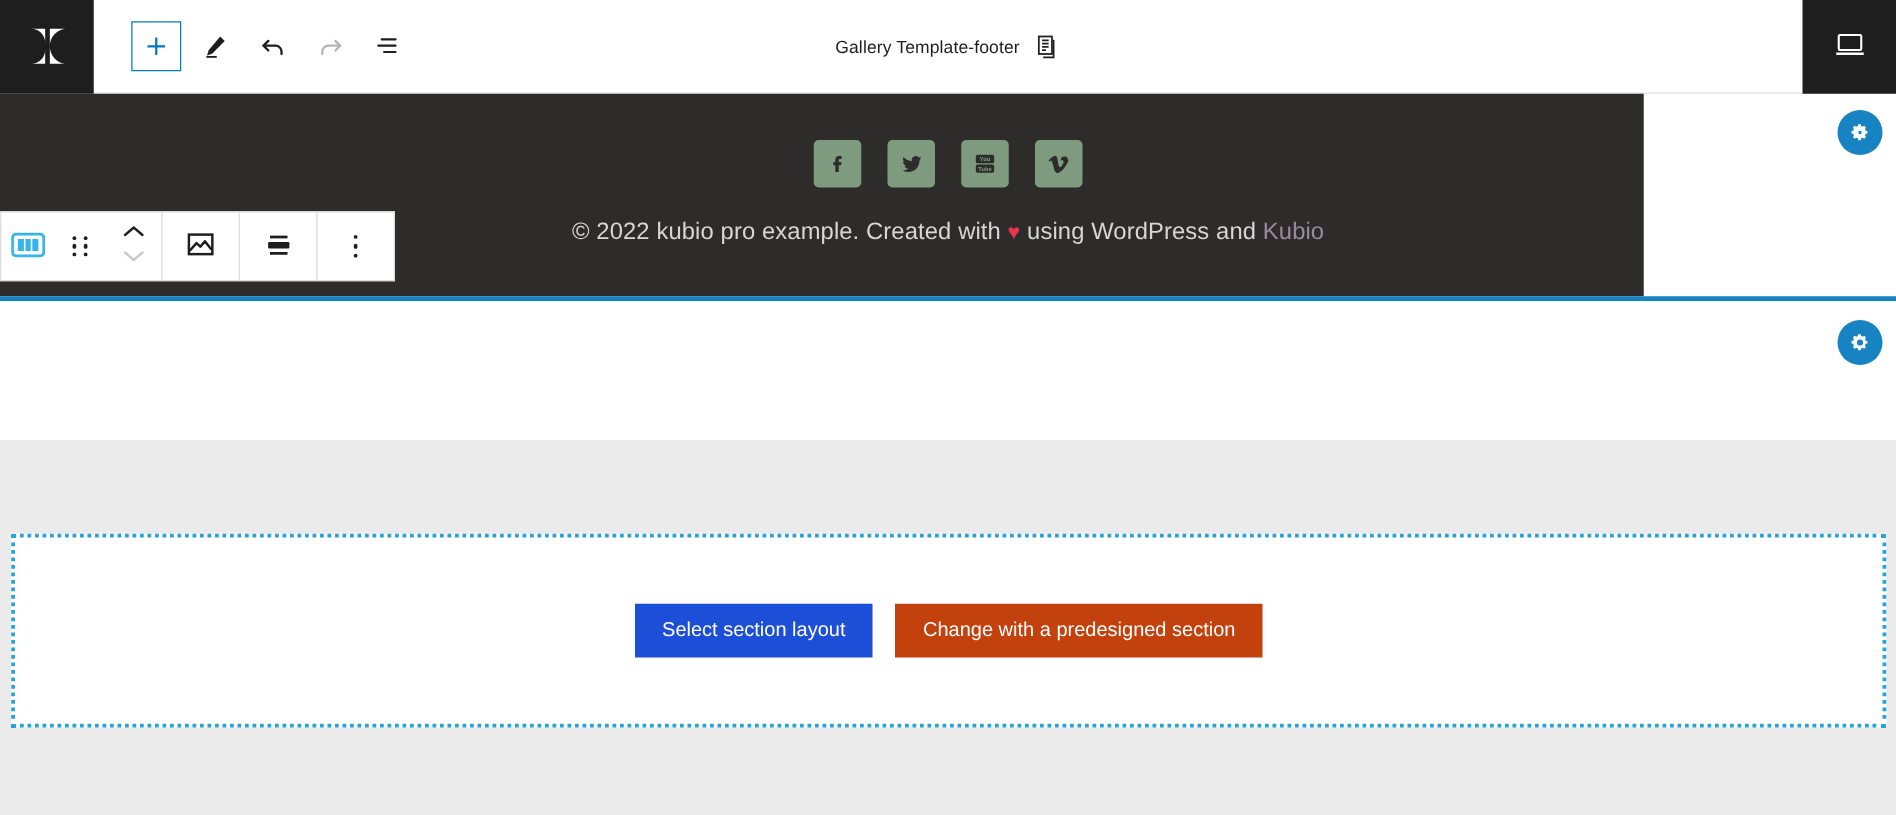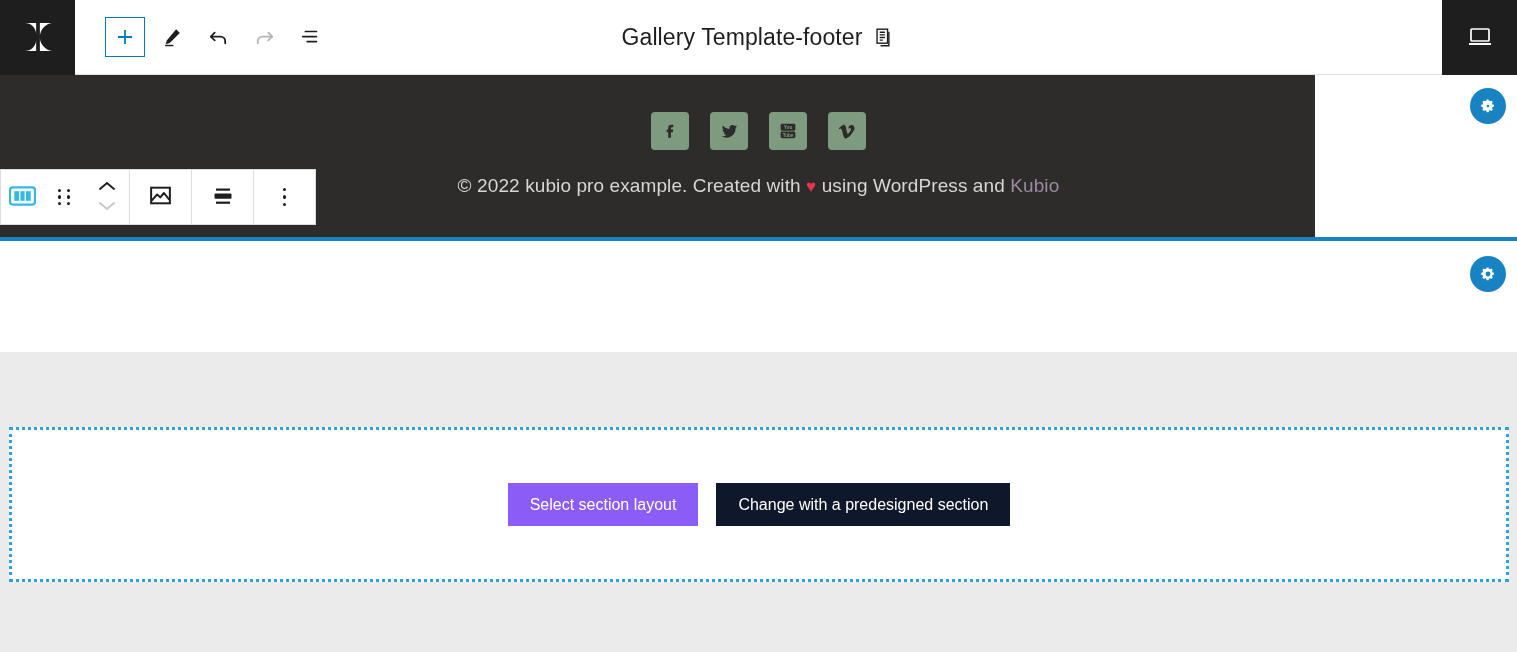--- a/index.html
+++ b/index.html
@@ -36,21 +36,21 @@
   .tb-btn.disabled { color: #b5b5b5; }
   .tb-btn svg { display: block; }
 
   .tb-title-wrap {
     position: absolute; left: 0; top: 0; width: 1517px; height: 74px;
     display: flex; align-items: center; justify-content: center;
     pointer-events: none;
   }
   .tb-title-inner { display: flex; align-items: center; gap: 12px; pointer-events: auto; }
   .tb-title {
-    font-size: 23px; color: #1e1e1e; letter-spacing: .1px;
+    font-size: 14px; color: #1e1e1e; letter-spacing: .1px;
     font-family: "Liberation Sans", sans-serif;
   }
   .doc-icon { color: #1e1e1e; display: flex; cursor: pointer; }
 
   .tb-right {
     position: absolute; right: 0; top: 0; width: 75px; height: 75px;
     background: #1e1e1e; display: flex; align-items: center; justify-content: center;
     cursor: pointer;
   }
 
@@ -130,22 +130,22 @@
     position: absolute; left: 9px; top: 427px; width: 1500px; height: 155px;
     background: #ffffff;
     border: 3px dotted #29a3d8;
     display: flex; align-items: center; justify-content: center; gap: 18px;
   }
   .ph-btn {
     border: none; cursor: pointer; color: #ffffff;
     font-size: 16px; font-family: "Liberation Sans", sans-serif;
     padding: 0 22px; height: 43px; line-height: 43px; white-space: nowrap;
   }
-  .ph-btn.primary { background: #8b5cf6; }
-  .ph-btn.secondary { background: #0f172a; }
+  .ph-btn.primary { background: #1d4ed8; }
+  .ph-btn.secondary { background: #c2410c; }
 </style>
 </head>
 <body>
 
 <div id="app">
 
   <div class="topbar">
 
     <div class="logo-block">
       <span>

